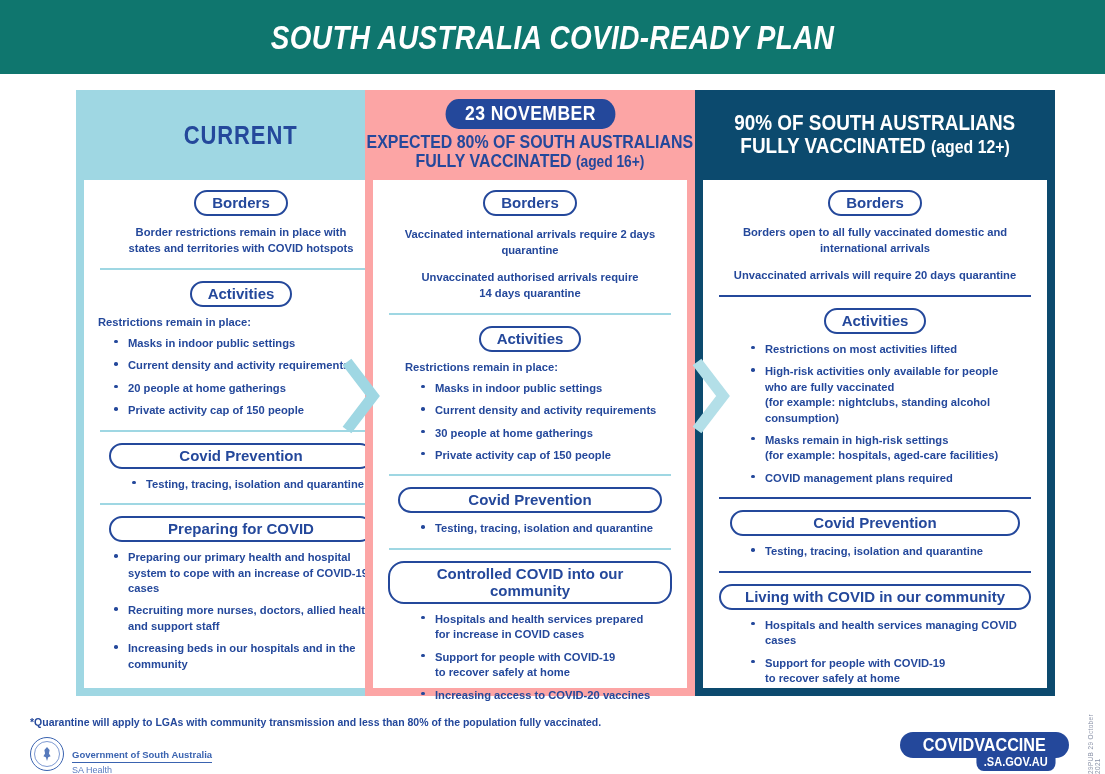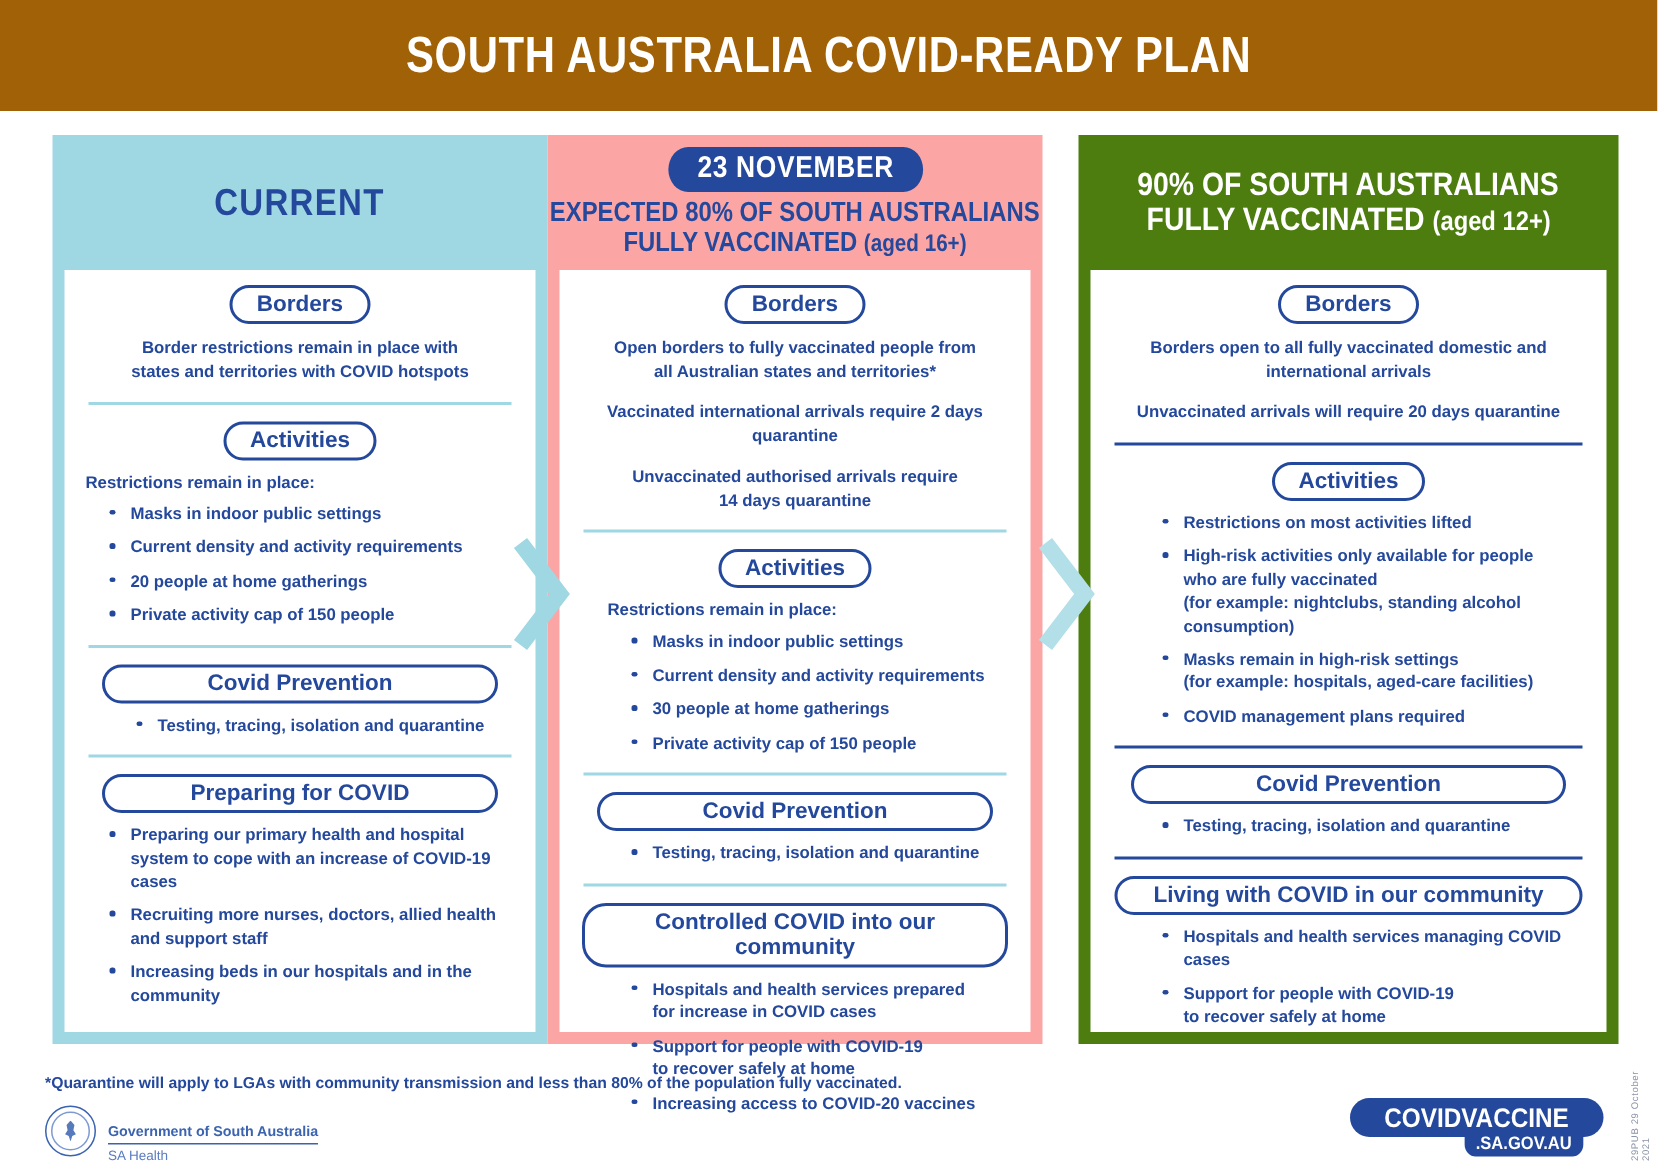--- a/index.html
+++ b/index.html
@@ -8,21 +8,22 @@
     width:1105px;height:774px;
     background:#ffffff;
     font-family:"Liberation Sans", sans-serif;
     color:#2450A0;
     overflow:hidden;
     position:relative;
   }
   
   .titlebar{
     position:absolute;left:0;top:0;width:1105px;height:74px;
-    background:#a16207;
+    background:#0f766e;
+    font-style:italic;
   }
   .titlebar .t{
     position:absolute;left:0;top:0;width:1105px;height:74px;
     display:flex;align-items:center;justify-content:center;
     color:#ffffff;
     font-weight:bold;
     font-size:34px;
     letter-spacing:0.5px;
     transform:scaleX(0.82);
     transform-origin:center center;
@@ -30,23 +31,23 @@
   }
   
   .board{position:absolute;left:0;top:74px;width:1105px;height:638px;}
 
   .col{position:absolute;top:16px;}
   .col1{left:35px;width:330px;}
   .col2{left:365px;width:330px;}
   .col3{left:695px;width:360px;}
 
   .frame{position:relative;width:100%;box-sizing:border-box;}
-  .frame1{background:#9FD7E3;padding:0 8px 8px 8px;height:606px;}
+  .frame1{background:#9FD7E3;padding:0 8px 8px 8px;height:606px;margin-left:41px;}
   .frame2{background:#fca5a5;padding:0 8px 8px 8px;height:606px;}
-  .frame3{background:#4d7c0f;padding:0 8px 8px 8px;height:606px;margin-left:24px;}
+  .frame3{background:#0c4a6e;padding:0 8px 8px 8px;height:606px;}
 
   
   .hdr{box-sizing:border-box;width:100%;display:flex;flex-direction:column;
        align-items:center;justify-content:center;text-align:center;}
   .hdr1{height:90px;}
   .hdr2{height:90px;}
   .hdr3{height:90px;}
 
   .hdr-current{
     color:#24489B;font-weight:bold;font-size:25px;letter-spacing:1px;
@@ -234,21 +235,20 @@
         <div class="hdr2-l1">EXPECTED 80% OF SOUTH AUSTRALIANS</div>
         <div class="hdr2-l2">
           <span>FULLY VACCINATED</span>
           <span class="sub">(aged 16+)</span>
         </div>
       </div>
 
       <div class="card card2">
 
         <div class="seclabel">Borders</div>
-        <div class="para">Open borders to fully vaccinated people from<br>all Australian states and territories*</div>
         <div class="para sp">Vaccinated international arrivals require 2 days quarantine</div>
         <div class="para sp">Unvaccinated authorised arrivals require<br>14 days quarantine</div>
 
         <hr class="div">
 
         <div class="seclabel">Activities</div>
         <div class="lead ind">Restrictions remain in place:</div>
         <ul class="bl ind">
             <li>Masks in indoor public settings</li>
             <li>Current density and activity requirements</li>

